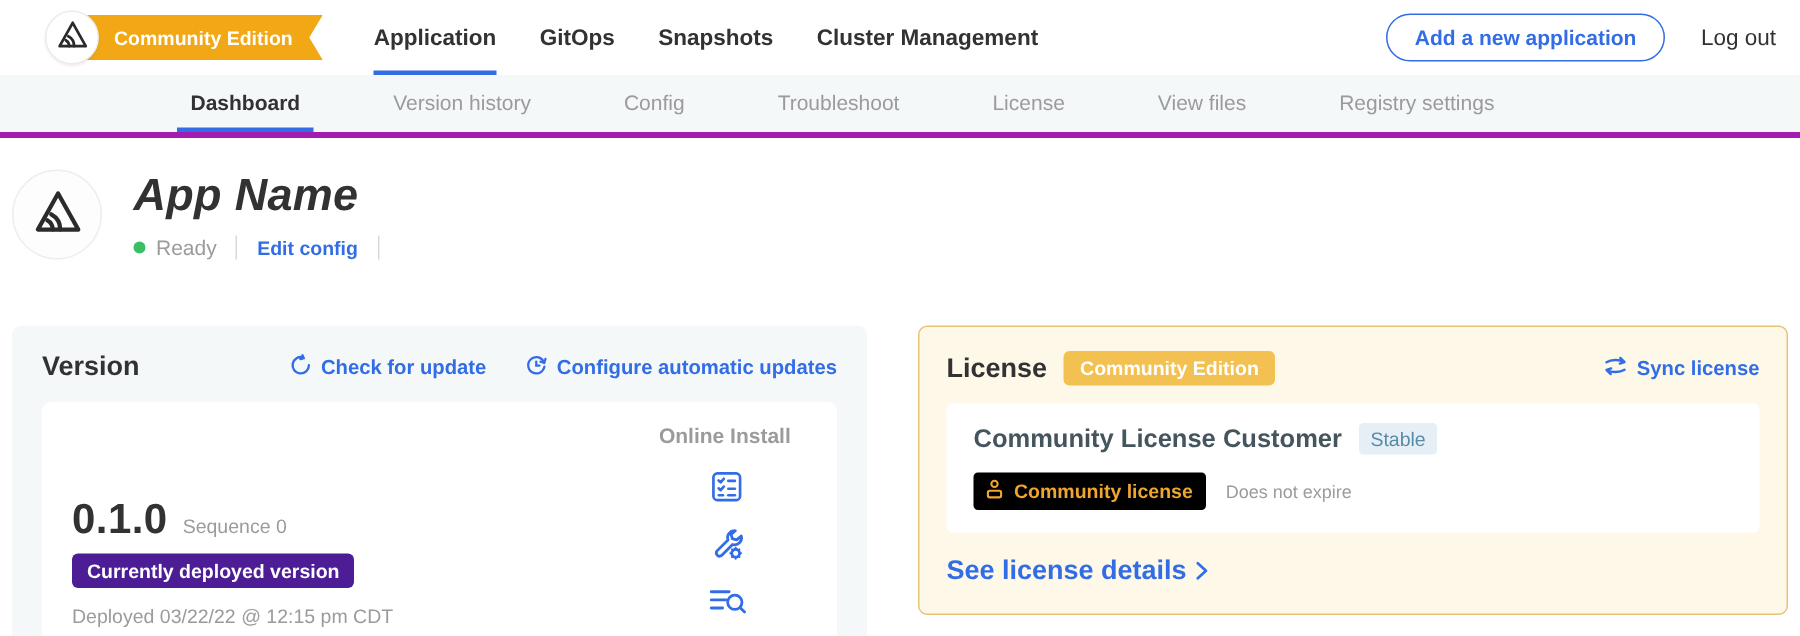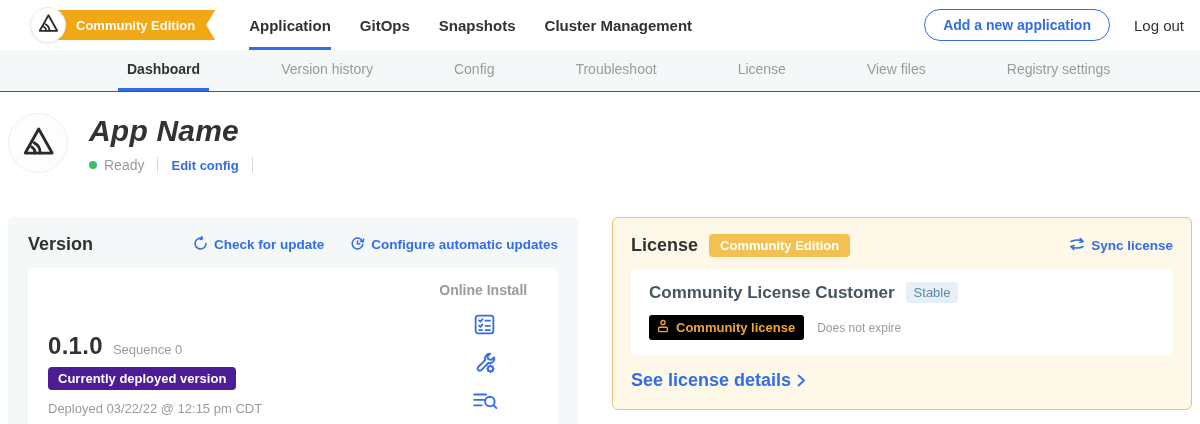--- a/index.html
+++ b/index.html
@@ -17,22 +17,22 @@
   .top-nav { display:flex; align-items:center; gap:29px; margin-left:34px; height:50px; }
   .top-tab { font-size:15px; font-weight:600; color:#323232; height:50px; display:flex; align-items:center;
     border-bottom:3px solid transparent; border-top:3px solid transparent; cursor:pointer; }
   .top-tab.active { border-bottom-color:#326de6; }
   .header-spacer { flex:1; }
   .add-app-btn { border:1.5px solid #326de6; color:#326de6; background:#fff; font-size:14px; font-weight:700;
     border-radius:16px; padding:7px 18px; cursor:pointer; font-family:"Liberation Sans",sans-serif; }
   .logout { font-size:15px; font-weight:500; color:#323232; margin-left:24px; cursor:pointer; }
 
   
-  .subnav { height:42px; background:#f5f8f9; border-bottom:1px solid #a21caf; display:flex; align-items:stretch;
-    padding-left:118px; gap:63px; }
+  .subnav { height:42px; background:#f5f8f9; border-bottom:4px solid #a21caf; display:flex; align-items:stretch;
+    padding-left:118px; gap:44px; }
   .sub-tab { font-size:14px; font-weight:500; color:#9b9b9b; display:flex; align-items:center; padding:0 9px;
     border-bottom:3px solid transparent; cursor:pointer; }
   .sub-tab.active { color:#323232; font-weight:600; border-bottom-color:#326de6; }
 
   
   .main { padding:0 8px; }
   .app-header { display:flex; margin-top:21px; }
   .avatar { width:60px; height:60px; border-radius:50%; background:#fdfdfd; border:1px solid #eeeeee;
     display:flex; align-items:center; justify-content:center; }
   .app-head-text { margin-left:21px; padding-top:1px; }
@@ -51,21 +51,21 @@
   .card-head { display:flex; align-items:center; }
   .card-title { font-size:18px; font-weight:700; color:#323232; }
   .head-links { margin-left:auto; display:flex; align-items:center; gap:26px; }
   .blue-link { display:flex; align-items:center; gap:6px; color:#326de6; font-size:13.5px; font-weight:700; cursor:pointer; }
   .blue-link svg { flex:none; }
 
   .inner-card { background:#fff; border-radius:6px; margin-top:13px; padding:14px 20px 16px;
     display:flex; align-items:center; }
   .ver-left { }
   .ver-row { display:flex; align-items:baseline; }
-  .ver-num { font-size:24px; font-weight:800; color:#323232; letter-spacing:.3px; }
+  .ver-num { font-size:28px; font-weight:800; color:#323232; letter-spacing:.3px; }
   .ver-seq { font-size:13px; font-weight:500; color:#9b9b9b; margin-left:10px; }
   .green-badge { display:inline-block; margin-top:7px; background:#4c1d95; color:#fff; font-size:13px;
     font-weight:700; padding:4px 10px; border-radius:4px; }
   .deployed { margin-top:11px; font-size:13px; font-weight:500; color:#9b9b9b; }
   .ver-right { margin-left:auto; display:flex; align-items:center; gap:15px;flex-direction:column; }
   .install-type { font-size:14px; font-weight:700; color:#9b9b9b; margin-right:3px; }
   .icon-btn { color:#326de6; display:flex; align-items:center; cursor:pointer; }
   .redeploy-btn { border:1.5px solid #326de6; background:#fff; color:#326de6; font-size:15px; font-weight:700;
     border-radius:4px; padding:10px 16px; margin-left:5px; cursor:pointer; font-family:"Liberation Sans",sans-serif; }
 

